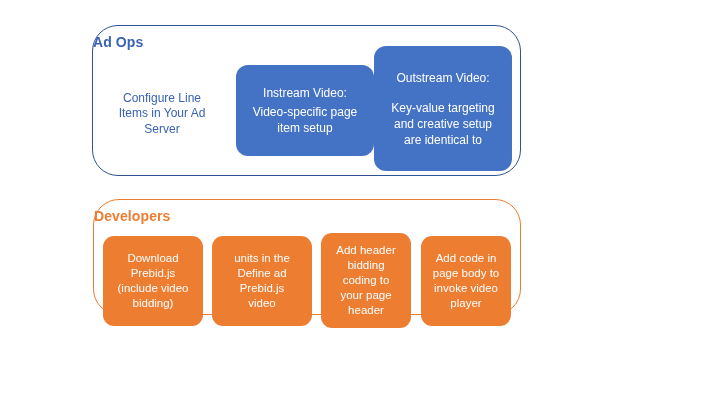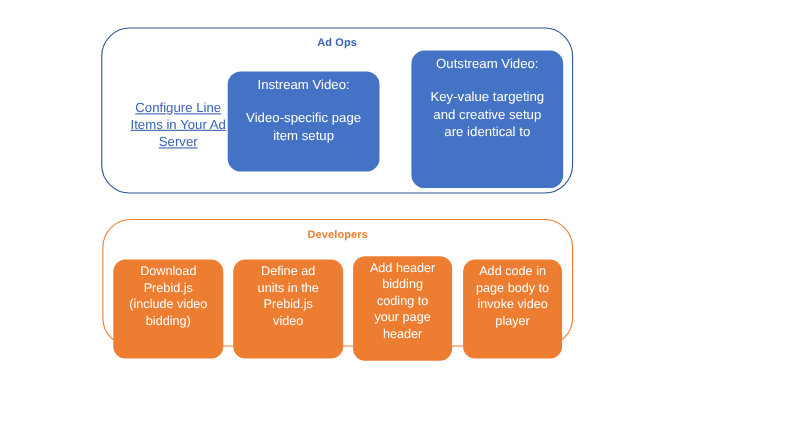--- a/index.html
+++ b/index.html
@@ -46,23 +46,23 @@
     width: 428px;
     height: 116px;
     border-color: #ED7D31;
     border-radius: 26px;
   }
 
   .group-title {
     position: absolute;
     left: 0;
     right: 0;
-    text-align: center;
+    text-align: left;
     font-weight: bold;
-    font-size: 10px;
+    font-size: 14px;
     letter-spacing: 0.1px;
     white-space: nowrap;
   }
   .group-adops .group-title {
     top: 8px;
     color: #3A62B5;
   }
   .group-developers .group-title {
     top: 8px;
     color: #ED7D31;
@@ -72,41 +72,41 @@
   .text-node {
     position: absolute;
     display: flex;
     align-items: center;
     justify-content: flex-start;
     text-align: center;
     color: #3A62B5;
     font-size: 12px;
     line-height: 15.5px;
     box-sizing: border-box;
-    text-decoration: underline;
   }
   .text-node-configure {
     left: 12px;
     top: 40px;
     width: 114px;
     height: 96px;
     padding: 0 2px;
   }
 
   
   .box {
     position: absolute;
     box-sizing: border-box;
     display: flex;
     flex-direction: column;
     align-items: center;
+    justify-content: center;
     text-align: center;
     color: #ffffff;
     border-radius: 12px;
-    padding: 4px 6px;
+    padding: 20px 6px;
   }
   .box .line {
     display: block;
     width: 100%;
   }
   .box .spacer {
     display: block;
     height: 14px;
     width: 100%;
   }
@@ -118,21 +118,21 @@
   }
   .box-orange {
     background: #ED7D31;
     font-size: 11.5px;
     line-height: 15px;
     border-radius: 11px;
   }
 
   
   .box-instream {
-    left: 114px;
+    left: 143px;
     top: 39px;
     width: 138px;
     height: 91px;
   }
   .box-outstream {
     left: 281px;
     top: 20px;
     width: 138px;
     height: 125px;
   }
@@ -201,22 +201,22 @@
     <div class="group-title">Developers</div>
 
     <div class="box box-orange box-dev-0">
       <span class="line">Download</span>
       <span class="line">Prebid.js</span>
       <span class="line">(include video</span>
       <span class="line">bidding)</span>
     </div>
 
     <div class="box box-orange box-dev-1">
+      <span class="line">units in the</span>
       <span class="line">Define ad</span>
-      <span class="line">units in the</span>
       <span class="line">Prebid.js</span>
       <span class="line">video</span>
     </div>
 
     <div class="box box-orange box-dev-2">
       <span class="line">Add header</span>
       <span class="line">bidding</span>
       <span class="line">coding to</span>
       <span class="line">your page</span>
       <span class="line">header</span>

